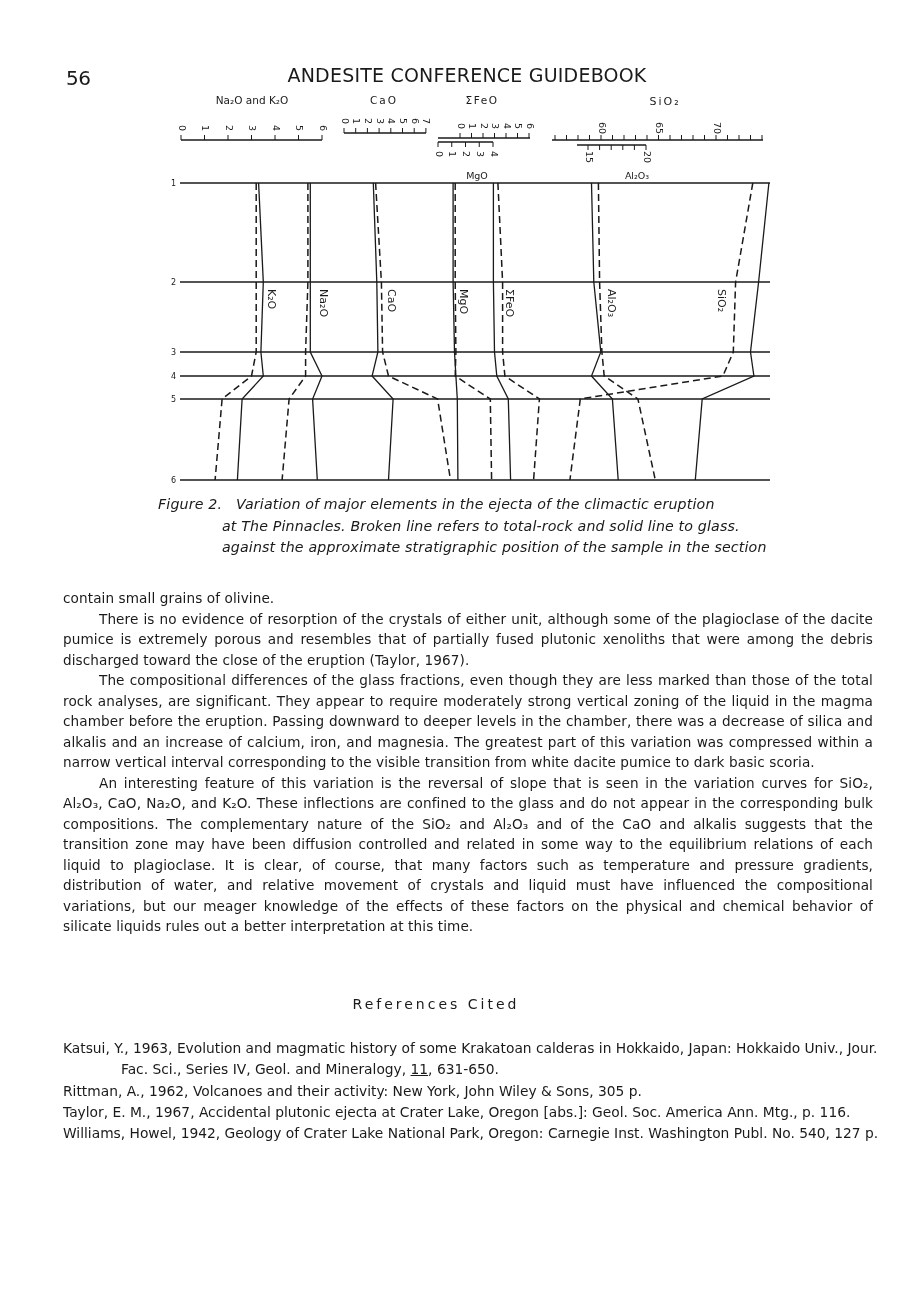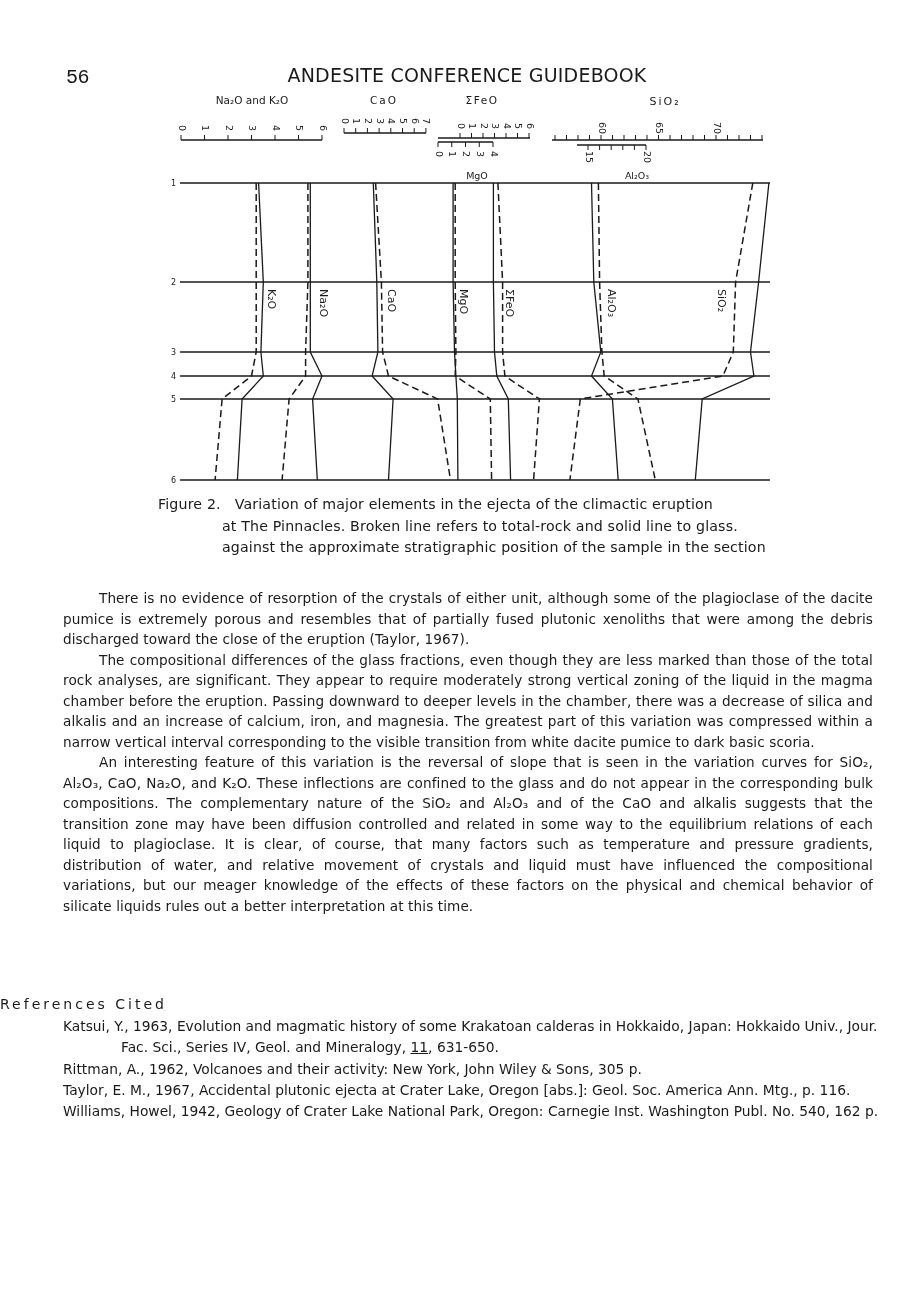--- a/index.html
+++ b/index.html
@@ -1,27 +1,27 @@
 <!DOCTYPE html>
 <html><head>
 <meta charset="utf-8">
 <style>
   html, body { margin: 0; padding: 0; background: #ffffff; }
   body { width: 920px; height: 1296px; position: relative; overflow: hidden; color: #1a1a1a; font-family: "DejaVu Sans", sans-serif; }
-  .page-number { position: absolute; left: 66px; top: 66px; font-size: 20px; letter-spacing: -0.5px; font-family: Liberation Mono, monospace; }
+  .page-number { position: absolute; left: 66px; top: 66px; font-size: 20px; letter-spacing: -0.5px; }
   .running-head { position: absolute; left: 0; width: 920px; top: 64px; text-align: center; font-size: 19px; letter-spacing: 0.2px; padding-left: 14px; box-sizing: border-box; }
   #figure { position: absolute; left: 0; top: 0; }
   .caption { position: absolute; left: 158px; top: 494px; width: 620px; font-size: 14.2px; line-height: 21.5px; letter-spacing: 0.15px; }
-  .caption .line { display: block; white-space: nowrap; }
+  .caption .line { display: block; white-space: nowrap; font-style: italic; }
   .caption .indent { padding-left: 64px; }
   .body-text { position: absolute; left: 63px; top: 588px; width: 810px; font-size: 13.6px; line-height: 20.5px; letter-spacing: 0.1px; }
   .body-text p { margin: 0; text-align: justify; }
   .body-text p.indented { text-indent: 36px; }
-  .refs-heading { position: absolute; left: 0; width: 872px; top: 996px; text-align: left; font-size: 14px; letter-spacing: 3px; }
-  .refs { position: absolute; left: 63px; top: 1016px; width: 820px; font-size: 13.8px; line-height: 21.3px; }
+  .refs-heading { position: absolute; left: 0; width: 872px; top: 996px; text-align: center; font-size: 14px; letter-spacing: 3px; }
+  .refs { position: absolute; left: 63px; top: 1038px; width: 820px; font-size: 13.8px; line-height: 21.3px; }
   .refs .ref { padding-left: 58px; text-indent: -58px; margin: 0; }
   .refs u { text-decoration: underline; }
   svg text { font-family: "DejaVu Sans", sans-serif; fill: #1a1a1a; }
 </style>
 </head>
 <body>
 
 <div class="page-number">56</div>
 <div class="running-head">ANDESITE CONFERENCE GUIDEBOOK</div>
 
@@ -179,25 +179,26 @@
   </g>
 </svg>
 
 <div class="caption">
   <span class="line" style="white-space:pre">Figure 2.   Variation of major elements in the ejecta of the climactic eruption</span>
   <span class="line indent">at The Pinnacles.  Broken line refers to total-rock and solid line to glass.</span>
   <span class="line indent">against the approximate stratigraphic position of the sample in the section</span>
 </div>
 
 <div class="body-text">
+  <p>contain small grains of olivine.</p>
   <p class="indented">There is no evidence of resorption of the crystals of either unit, although some of the plagioclase of the dacite pumice is extremely porous and resembles that of partially fused plutonic xenoliths that were among the debris discharged toward the close of the eruption (Taylor, 1967).</p>
   <p class="indented">The compositional differences of the glass fractions, even though they are less marked than those of the total rock analyses, are significant. They appear to require moderately strong vertical zoning of the liquid in the magma chamber before the eruption. Passing downward to deeper levels in the chamber, there was a decrease of silica and alkalis and an increase of calcium, iron, and magnesia. The greatest part of this variation was compressed within a narrow vertical interval corresponding to the visible transition from white dacite pumice to dark basic scoria.</p>
   <p class="indented">An interesting feature of this variation is the reversal of slope that is seen in the variation curves for SiO₂, Al₂O₃, CaO, Na₂O, and K₂O. These inflections are confined to the glass and do not appear in the corresponding bulk compositions. The complementary nature of the SiO₂ and Al₂O₃ and of the CaO and alkalis suggests that the transition zone may have been diffusion controlled and related in some way to the equilibrium relations of each liquid to plagioclase. It is clear, of course, that many factors such as temperature and pressure gradients, distribution of water, and relative movement of crystals and liquid must have influenced the compositional variations, but our meager knowledge of the effects of these factors on the physical and chemical behavior of silicate liquids rules out a better interpretation at this time.</p>
 </div>
 
 <div class="refs-heading">References Cited</div>
 
 <div class="refs">
   <p class="ref"><span>Katsui, Y., 1963, Evolution and magmatic history of some Krakatoan calderas in Hokkaido, Japan: Hokkaido Univ., Jour. Fac. Sci., Series IV, Geol. and Mineralogy, </span><u>11</u><span>, 631-650.</span></p>
   <p class="ref"><span>Rittman, A., 1962, Volcanoes and their activity: New York, John Wiley &amp; Sons, 305 p.</span></p>
   <p class="ref"><span>Taylor, E. M., 1967, Accidental plutonic ejecta at Crater Lake, Oregon [abs.]: Geol. Soc. America Ann. Mtg., p. 116.</span></p>
-  <p class="ref"><span>Williams, Howel, 1942, Geology of Crater Lake National Park, Oregon: Carnegie Inst. Washington Publ. No. 540, 162 p.</span></p>
+  <p class="ref"><span>Williams, Howel, 1942, Geology of Crater Lake National Park, Oregon: Carnegie Inst. Washington Publ. No. 540, 127 p.</span></p>
 </div>
 
 </body></html>

